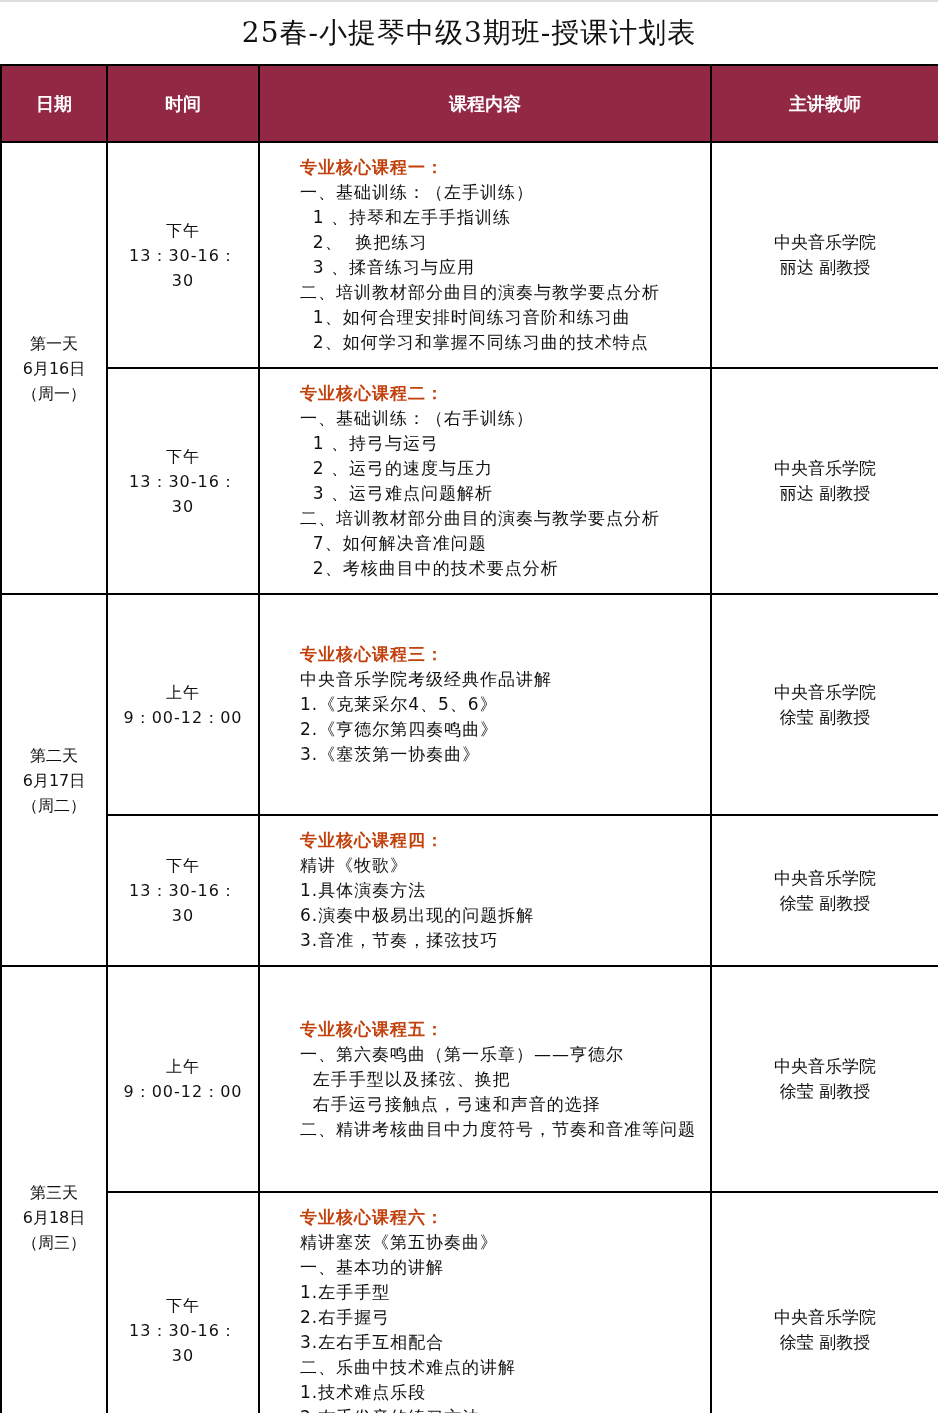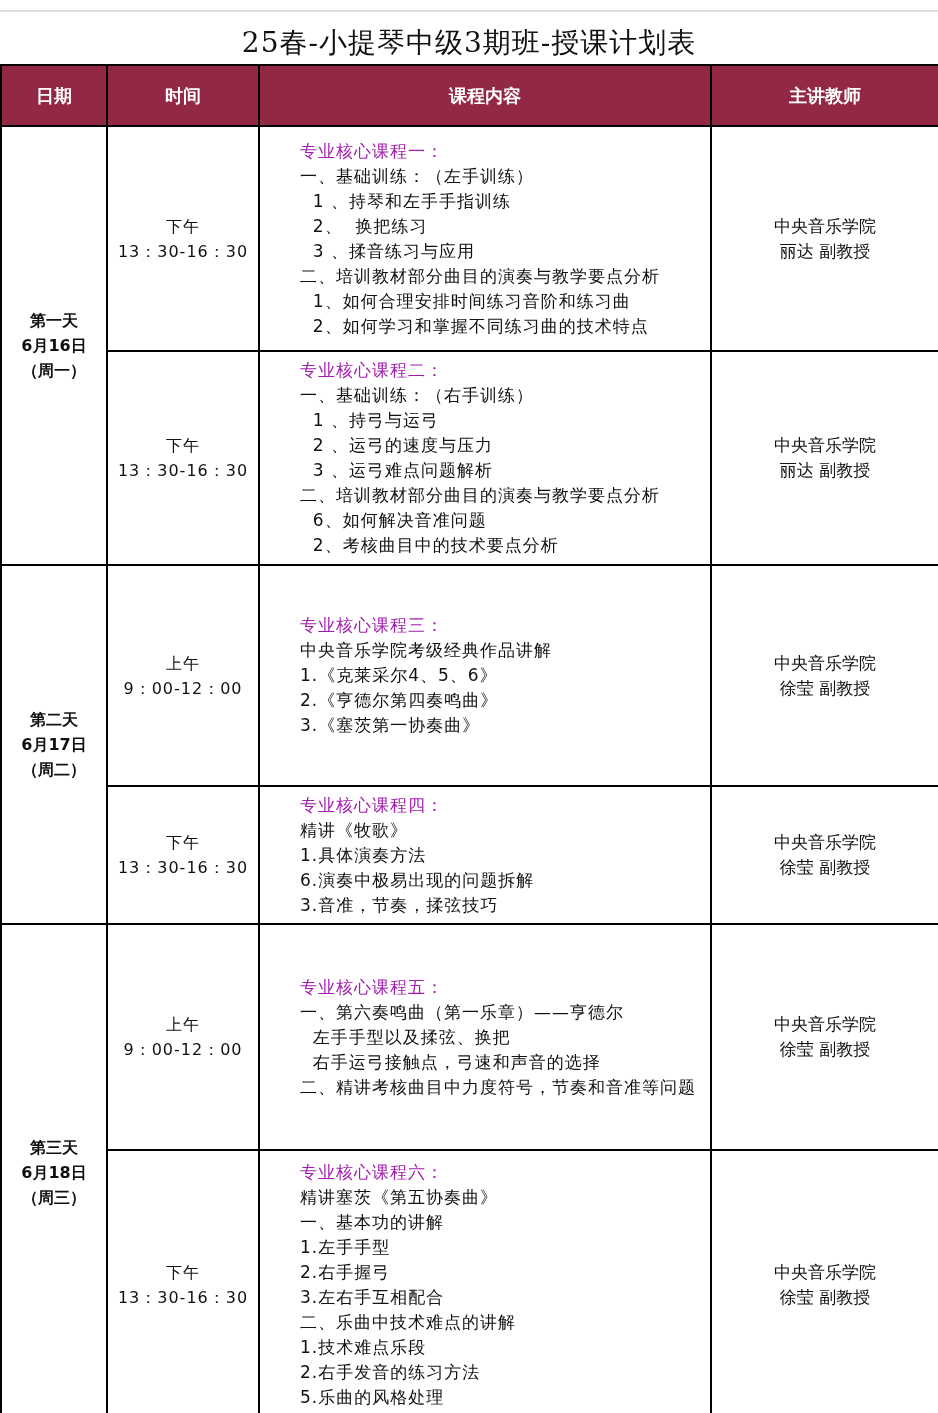--- a/index.html
+++ b/index.html
@@ -1,29 +1,29 @@
 <!DOCTYPE html>
 <html><head>
 <meta charset="utf-8">
 <style>
   html, body { margin:0; padding:0; background:#fff; }
   body { width:938px; height:1413px; position:relative; overflow:hidden;
          font-family:"DejaVu Sans","Liberation Sans",sans-serif; color:#111; }
-  .title { position:absolute; left:0; top:10px; width:938px; height:64px;
+  .title { position:absolute; left:0; top:0; width:938px; height:64px;
            display:flex; align-items:center; justify-content:center;
            font-family:"DejaVu Serif","Liberation Serif",serif; font-size:28px; color:#111;
            border-top:2px solid #ddd; box-sizing:border-box; letter-spacing:1px; }
   table { position:absolute; left:0; top:64px; border-collapse:collapse; table-layout:fixed; width:938px; }
-  td, th { border:2px solid #000; padding:4px; vertical-align:middle; }
+  td, th { border:2px solid #000; padding:12px; vertical-align:middle; }
   th { background:#922843; color:#fff; font-size:18px; font-weight:bold; height:51px; text-align:center; }
-  td.date { text-align:center; font-size:16px; line-height:25px;font-weight:bold; }
+  td.date { text-align:center; font-size:16px; line-height:25px; }
   td.time { text-align:center; font-size:16px; line-height:25px; letter-spacing:1px;border-radius:21px; }
   td.teacher { text-align:center; font-size:17px; line-height:25px; }
   td.content { font-size:17px; line-height:25px; padding-left:40px; padding-right:6px; }
-  .course-title { color:#a21caf; font-weight:normal; letter-spacing:1px; }
+  .course-title { color:#c2410c; font-weight:bold; letter-spacing:1px; }
   .line { white-space:pre-wrap; letter-spacing:1px; }
   .line.bold { font-weight:normal; }
   .line-block { display:block; }
 </style>
 </head>
 <body>
 
 <div class="title">25春-小提琴中级3期班-授课计划表</div>
 
 <table>
@@ -72,21 +72,21 @@
       <span class="line-block">下午</span>
       <span class="line-block">13：30-16：30</span>
     </td>
         <td class="content">
       <div class="course-title">专业核心课程二：</div>
       <div class="line">一、基础训练：（右手训练）</div>
           <div class="line">  1 、持弓与运弓</div>
           <div class="line">  2 、运弓的速度与压力</div>
           <div class="line">  3 、运弓难点问题解析</div>
           <div class="line">二、培训教材部分曲目的演奏与教学要点分析</div>
-          <div class="line">  6、如何解决音准问题</div>
+          <div class="line">  7、如何解决音准问题</div>
           <div class="line">  2、考核曲目中的技术要点分析</div>
     </td>
         <td class="teacher">
       <span class="line-block">中央音乐学院</span>
       <span class="line-block">丽达 副教授</span>
     </td>
       </tr>
       <tr style="height: 221px;">
         <td class="date" rowspan="2">
         <span class="line-block">第二天</span>

